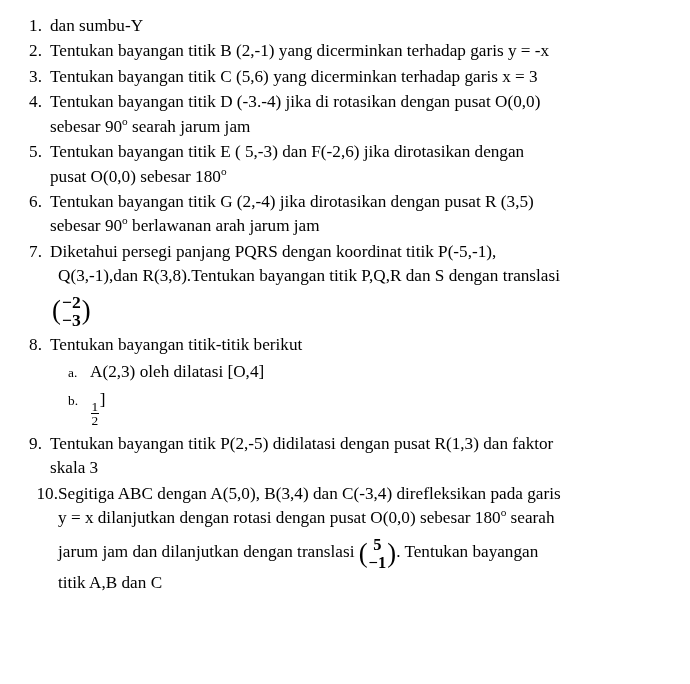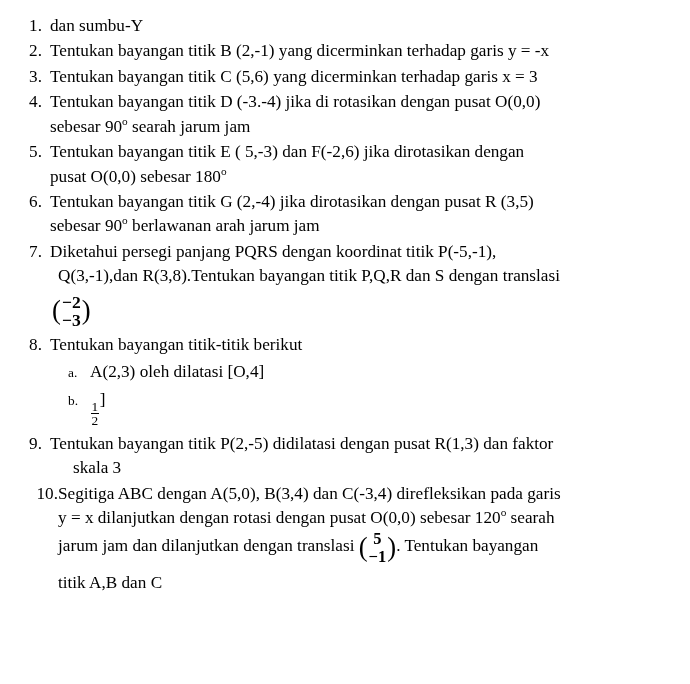--- a/index.html
+++ b/index.html
@@ -216,28 +216,28 @@
             <span class="subbody"><span class="frac"><span class="num">1</span><span class="den">2</span></span><span>]</span></span>
           </li>
         </ol>
       </span>
     </li>
 
     <li class="qitem" style="margin-top:2px;">
       <span class="qnum">9.</span>
       <span class="qbody">
         <span class="qline">Tentukan bayangan titik P(2,-5) didilatasi dengan pusat R(1,3) dan faktor</span>
-        <span class="qline" style="display:block;margin-left:23px;">skala 3</span>
+        <span class="qline" style="display:block;">skala 3</span>
       </span>
     </li>
 
     <li class="qitem">
       <span class="qnum tight">10.</span>
       <span class="qbody">
         <span class="qline">Segitiga ABC dengan A(5,0), B(3,4) dan C(-3,4) direfleksikan pada garis</span>
-        <span class="qline" style="display:block;"><span>y = x dilanjutkan dengan rotasi dengan pusat O(0,0) sebesar 120</span><sup class="deg">o</sup><span> searah</span></span>
-        <span class="qline" style="display:block; "><span>jarum jam dan dilanjutkan dengan translasi </span><span class="cvec"><span class="paren">(</span><span class="cells"><span>5</span><span>−1</span></span><span class="paren">)</span></span><span>. Tentukan bayangan</span></span>
-        <span class="qline" style="display:block; margin-top:6px;">titik A,B dan C</span>
+        <span class="qline" style="display:block;"><span>y = x dilanjutkan dengan rotasi dengan pusat O(0,0) sebesar 180</span><sup class="deg">o</sup><span> searah</span></span>
+        <span class="qline" style="display:block; margin-top:6px;"><span>jarum jam dan dilanjutkan dengan translasi </span><span class="cvec"><span class="paren">(</span><span class="cells"><span>5</span><span>−1</span></span><span class="paren">)</span></span><span>. Tentukan bayangan</span></span>
+        <span class="qline" style="display:block; ">titik A,B dan C</span>
       </span>
     </li>
 
   </ol>
 </div>
 
 </body></html>

